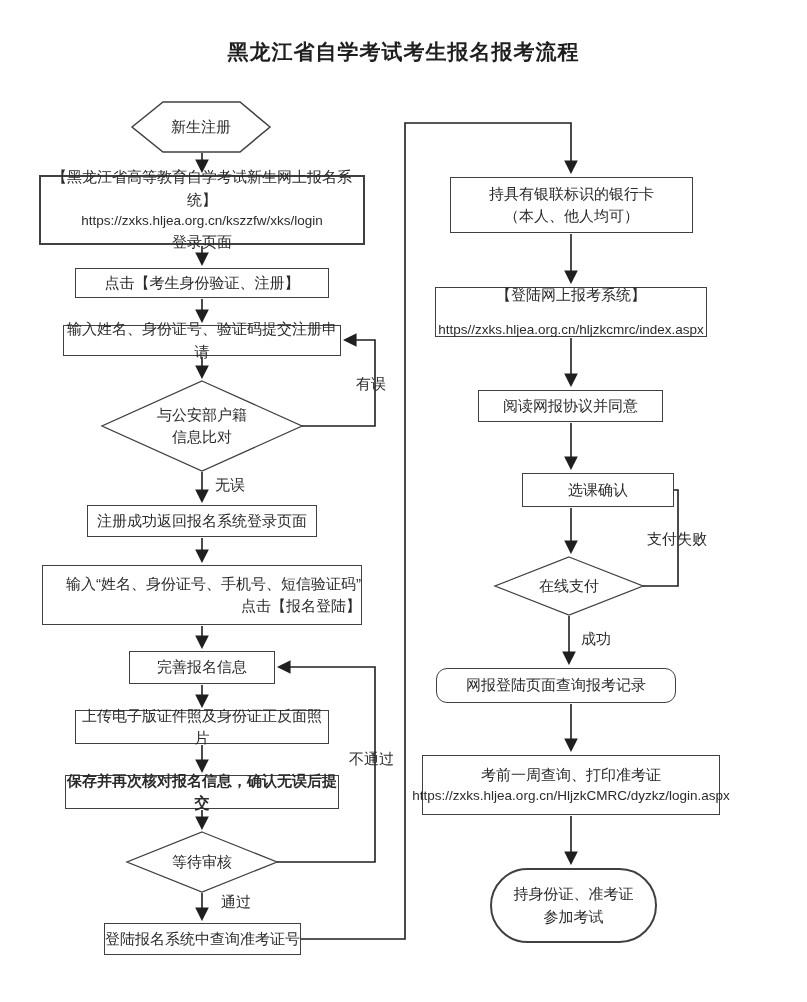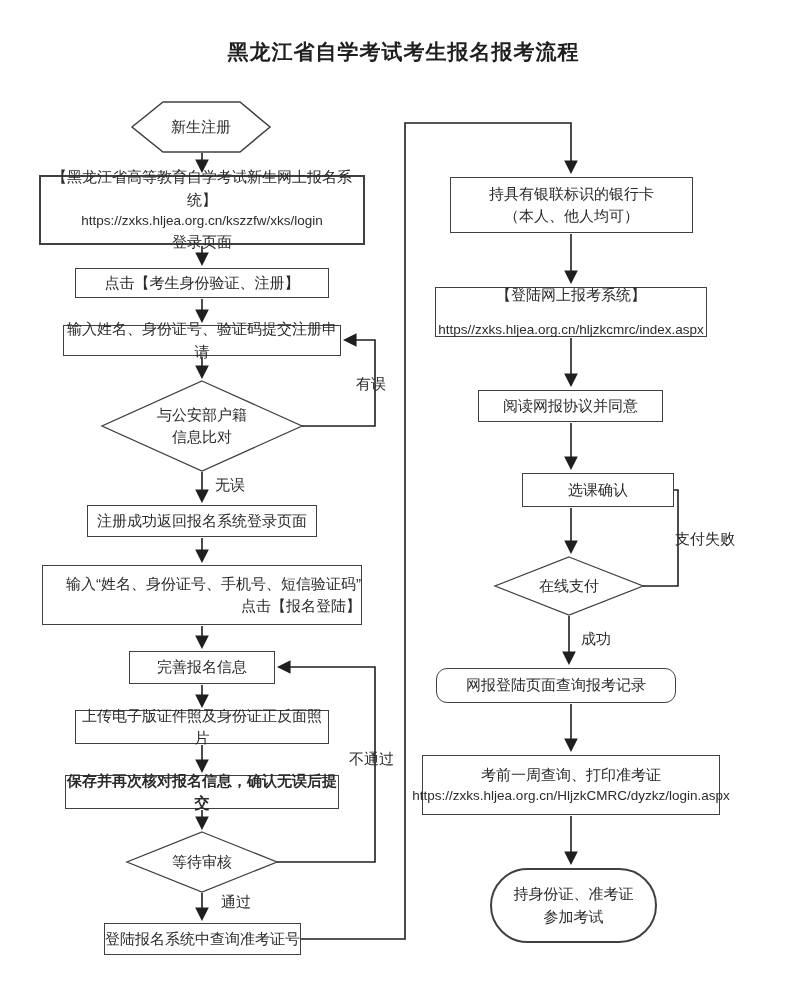--- a/index.html
+++ b/index.html
@@ -163,16 +163,16 @@
 
   <div class="node stadium" style="left:490px;top:868px;width:167px;height:75px;">
     <span>持身份证、准考证</span>
     <span>参加考试</span>
   </div>
 
   <div class="edge-label" style="left:356px;top:375px;">有误</div>
   <div class="edge-label" style="left:215px;top:476px;">无误</div>
   <div class="edge-label" style="left:349px;top:750px;">不通过</div>
   <div class="edge-label" style="left:221px;top:893px;">通过</div>
-  <div class="edge-label" style="left:647px;top:530px;margin-left:28px;">支付失败</div>
+  <div class="edge-label" style="left:647px;top:530px;">支付失败</div>
   <div class="edge-label" style="left:581px;top:630px;">成功</div>
 
 </div>
 
 </body></html>

